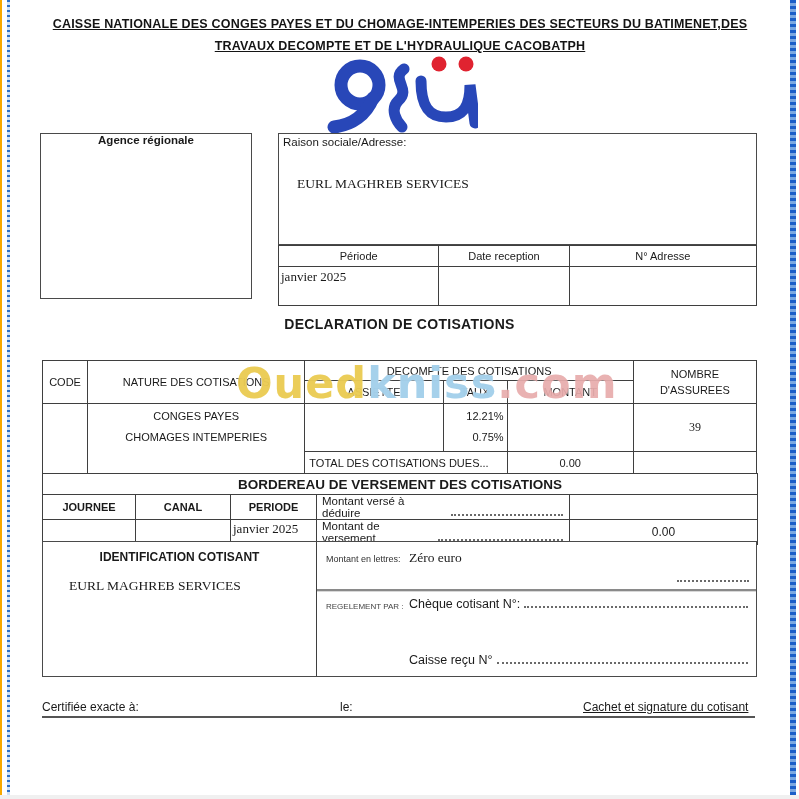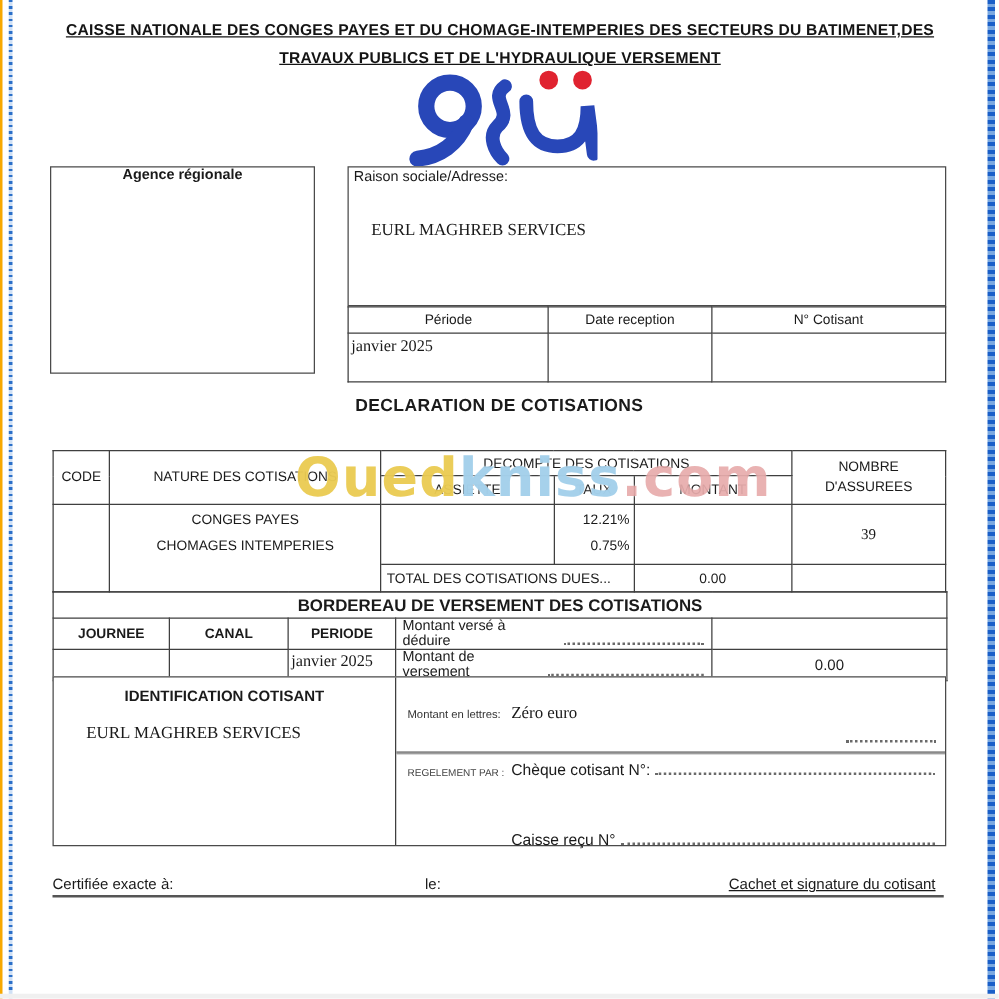--- a/index.html
+++ b/index.html
@@ -42,21 +42,21 @@
 </head>
 <body>
 
 <div class="abs edge-yellow"></div>
 <div class="abs edge-blue-left"></div>
 <div class="abs edge-blue-right"></div>
 <div class="abs edge-bottom"></div>
 
 <div class="abs doc-title">
   <div>CAISSE NATIONALE DES CONGES PAYES ET DU CHOMAGE-INTEMPERIES DES SECTEURS DU BATIMENET,DES</div>
-  <div>TRAVAUX PUBLICS ET DE L'HYDRAULIQUE VERSEMENT</div>
+  <div>TRAVAUX DECOMPTE ET DE L'HYDRAULIQUE CACOBATPH</div>
 </div>
 
 <div class="abs" style="left:318px;top:53px;width:160px;height:80px;">
   <svg width="160" height="80" viewBox="0 0 160 80">
 
     <circle cx="42" cy="32" r="19" fill="none" stroke="#2847b8" stroke-width="13"></circle>
     <path d="M55 45 C 48 62, 34 72, 16 74" fill="none" stroke="#2847b8" stroke-width="13" stroke-linecap="round"></path>
 
     <path d="M86 16 C 72 26, 94 36, 80 48 C 72 56, 78 68, 84 74" fill="none" stroke="#2847b8" stroke-width="11" stroke-linecap="round"></path>
 
@@ -79,21 +79,21 @@
 <table class="abs" style="left:278px;top:245px;width:479px;">
   <colgroup>
       <col style="width:160px">
       <col style="width:130px">
       <col style="width:187px">
     </colgroup>
   <tbody>
       <tr style="height:21px;">
     <td class="center">Période</td>
     <td class="center">Date reception</td>
-    <td class="center">N° Cotisant</td>
+    <td class="center">N° Adresse</td>
   </tr>
   <tr style="height:39px;">
     <td style="vertical-align:top;">
           <div class="serif" style="font-size:13px;margin:2px 0 0 2px;">janvier 2025</div>
         </td>
     <td></td>
     <td></td>
   </tr>
 </tbody>
   </table>
@@ -189,21 +189,21 @@
 
 <div class="abs box" style="left:42px;top:541px;width:713px;height:134px;">
 
   <div class="abs" style="left:273px;top:0;width:1px;height:134px;background:#3f3f3f;"></div>
 
   <div class="abs" style="left:0;top:0;width:273px;height:134px;">
     <div class="bold center" style="margin-top:8px;font-size:12px;">IDENTIFICATION COTISANT</div>
     <div class="serif" style="font-size:13.5px;margin:14px 0 0 26px;">EURL MAGHREB SERVICES</div>
   </div>
 
-  <div class="abs" style="left:274px;top:16px;width:439px;height:134px;">
+  <div class="abs" style="left:274px;top:4px;width:439px;height:134px;">
     <div class="abs" style="left:9px;top:8px;font-size:9px;color:#333;">Montant en lettres:</div>
     <div class="abs serif" style="left:92px;top:4px;font-size:13.5px;">Zéro euro</div>
     <span class="abs dots" style="left:360px;top:34px;width:72px;"></span>
     <div class="abs" style="left:0;top:43px;width:439px;height:2px;background:#8a8a8a;border-bottom:1px solid #d8d8d8;"></div>
 
     <div class="abs" style="left:9px;top:56px;font-size:8px;color:#444;">REGELEMENT PAR :</div>
 
     <div class="abs flexline" style="left:92px;top:51px;width:343px;">
       <span style="font-size:12.5px;">Chèque cotisant N°:</span>
       <span class="dots" style="flex:1;margin:0 4px 3px 4px;"></span>

